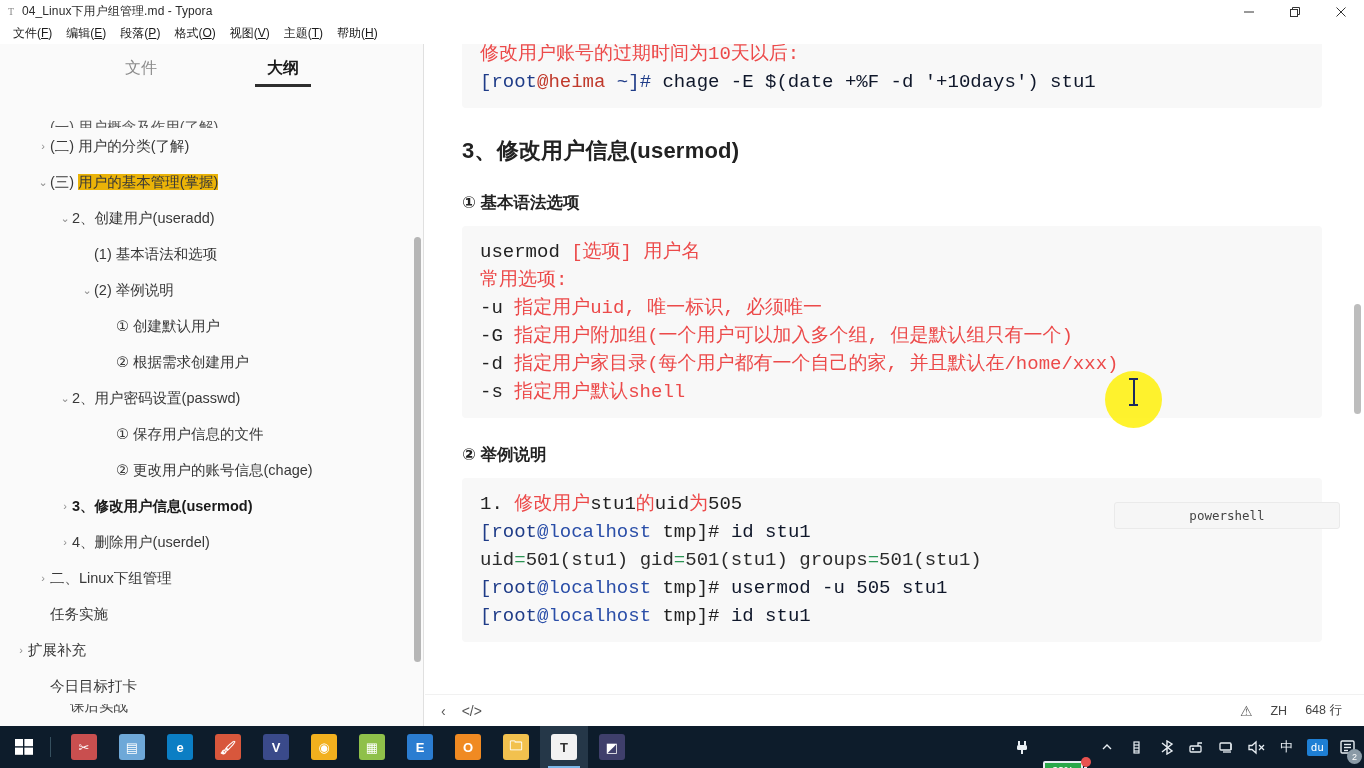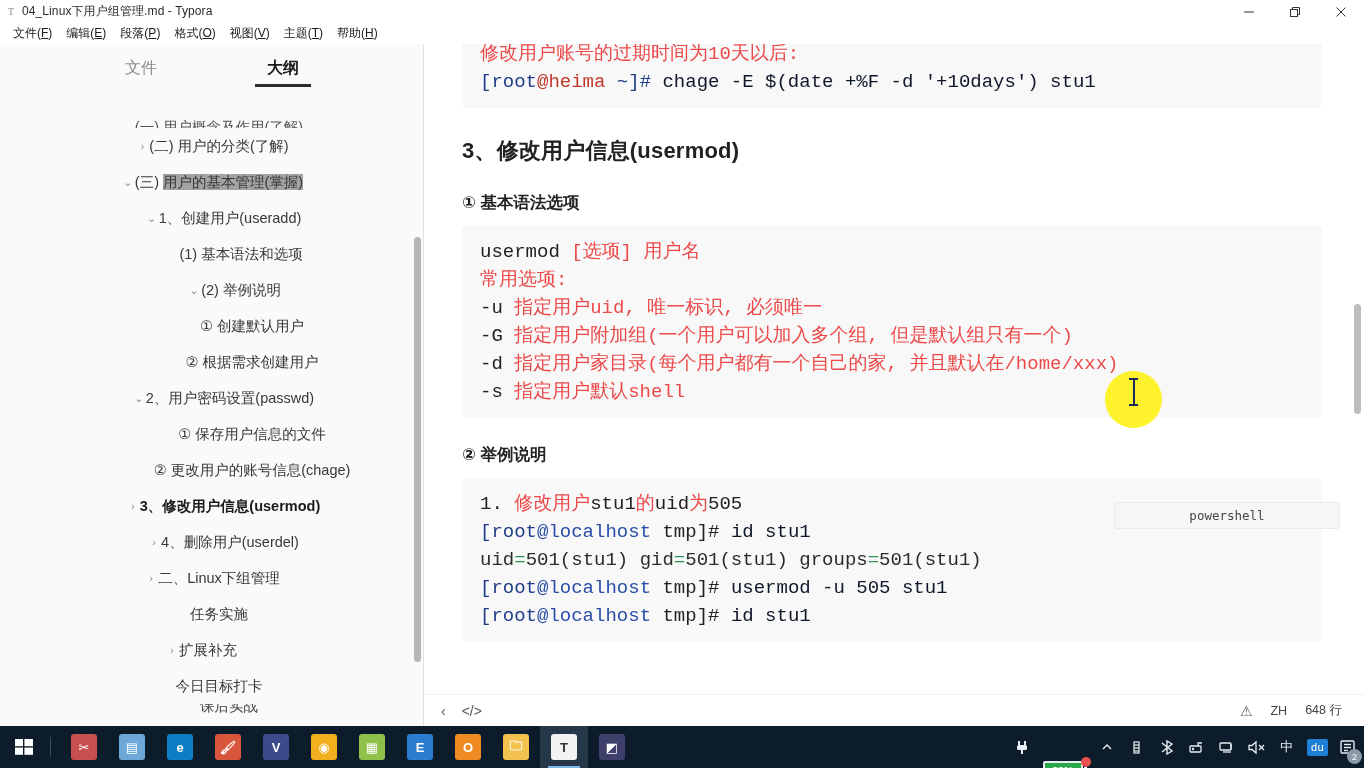--- a/index.html
+++ b/index.html
@@ -60,29 +60,28 @@
     content: ""; position: absolute; left: -12px; right: -12px; bottom: 0;
     height: 3px; background: #2e2e2e;
   }
 
   .outline {
     position: absolute; top: 62px; left: 0; width: 424px; height: 620px; overflow: hidden;
   }
   .ol-row {
     display: flex; align-items: center; height: 36px; padding-right: 36px;
     white-space: nowrap;
-    justify-content: center;
   }
   .ol-arrow {
     width: 14px; font-size: 11px; color: #8d8d8d; text-align: center; flex: 0 0 14px;
     line-height: 1;
   }
   .ol-label { font-size: 14.5px; color: #383838; }
   .ol-row.bold .ol-label { font-weight: bold; color: #1a1a1a; }
-  .ol-label .hl { background: #a3a3a3; }
+  .ol-label .hl { background: #eab308; }
   .ol-clip-top { height: 22px; overflow: hidden; align-items: flex-end; }
   .ol-clip-top .ol-label { position: relative; top: 9px; color: #555; }
   .ol-clip-bottom { height: 14px; overflow: hidden; }
   .ol-clip-bottom .ol-label { position: relative; top: -5px; color: #444; }
 
   .side-scroll {
     position: absolute; left: 414px; top: 193px; width: 7px; height: 425px;
     background: #b6b6b6; border-radius: 4px;
   }
 
@@ -267,21 +266,21 @@
           <div class="ol-row" style="padding-left: 36px;">
             <div class="ol-arrow">›</div>
             <div class="ol-label">(二) 用户的分类(了解)</div>
           </div>
           <div class="ol-row" style="padding-left: 36px;">
             <div class="ol-arrow">⌄</div>
             <div class="ol-label">(三) <span class="hl">用户的基本管理(掌握)</span></div>
           </div>
           <div class="ol-row" style="padding-left: 58px;">
             <div class="ol-arrow">⌄</div>
-            <div class="ol-label">1、创建用户(useradd)</div>
+            <div class="ol-label">2、创建用户(useradd)</div>
           </div>
           <div class="ol-row" style="padding-left: 80px;">
             <div class="ol-arrow"></div>
             <div class="ol-label">(1) 基本语法和选项</div>
           </div>
           <div class="ol-row" style="padding-left: 80px;">
             <div class="ol-arrow">⌄</div>
             <div class="ol-label">(2) 举例说明</div>
           </div>
           <div class="ol-row" style="padding-left: 102px;">

